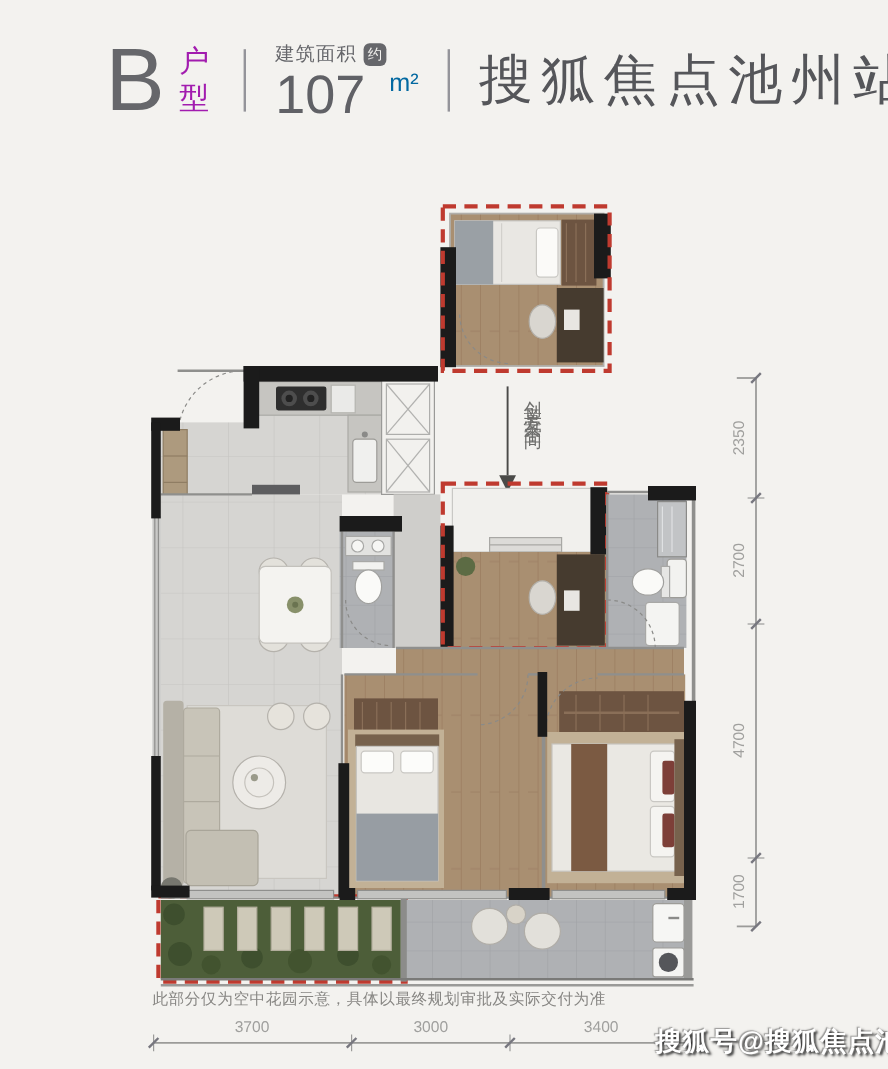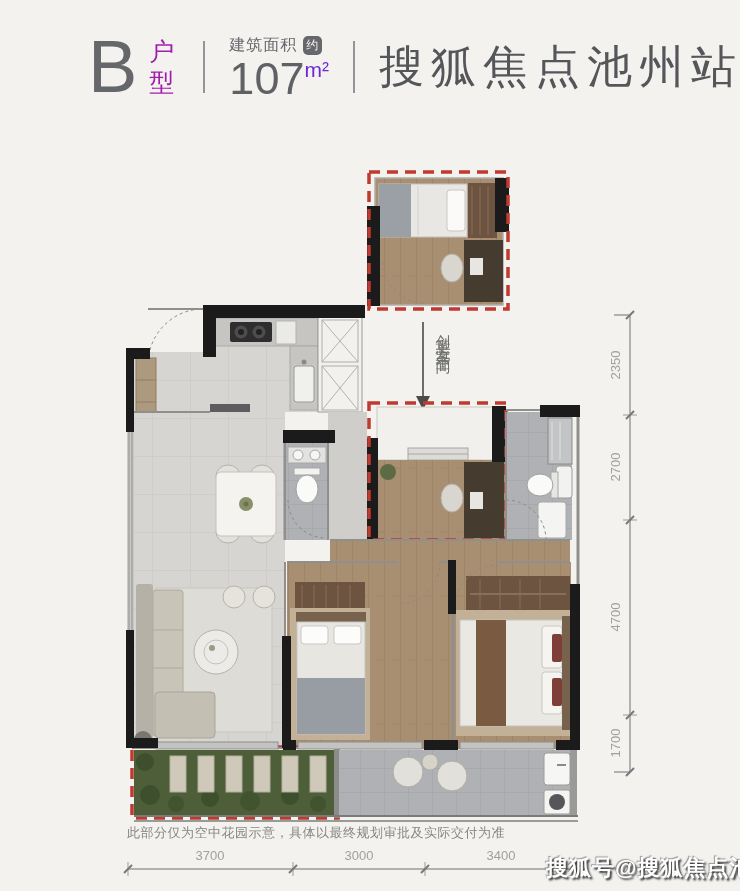--- a/index.html
+++ b/index.html
@@ -12,21 +12,21 @@
   .unit-b{font-size:74px;line-height:74px;font-weight:400;color:#66676b;}
   .unit-type{width:30px;margin-left:12px;font-size:25px;line-height:31px;letter-spacing:2px;
     word-break:break-all;color:#a21caf;}
   .vbar{width:2px;height:52px;background:#94949a;margin:0 24px;}
   .area-block{display:flex;flex-direction:column;}
   .area-top{display:flex;align-items:center;font-size:16px;letter-spacing:1px;color:#66676b;}
   .badge{display:inline-block;width:19px;height:19px;margin-left:6px;border-radius:5px;
     background:#66676b;color:#f3f2ef;font-size:12px;line-height:19px;text-align:center;}
   .area-num{display:flex;align-items:flex-start;margin-top:2px;}
   .area-num .num{font-size:45px;line-height:42px;font-weight:500;color:#606166;}
-  .area-num .unit{font-size:21px;line-height:24px;margin-left:0;color:#6d28d9;}
+  .area-num .unit{font-size:21px;line-height:24px;margin-left:20px;color:#0369a1;}
   .layout-label{font-family:"Liberation Serif",serif;font-size:45px;letter-spacing:7px;
     color:#55565a;font-weight:500;white-space:nowrap;}
   
   .creative-label{position:absolute;left:433px;top:322px;writing-mode:vertical-rl;
     font-size:15px;letter-spacing:5px;color:#6e6e6c;}
   .note{position:absolute;left:127px;top:824px;font-size:13px;color:#878683;letter-spacing:0.5px;}
   .watermark{position:absolute;left:546px;top:853px;font-size:22px;font-weight:700;color:#ffffff;
     letter-spacing:1px;white-space:nowrap;
     text-shadow:2px 2px 2px rgba(45,45,45,0.95),-1px -1px 1px rgba(60,60,60,0.5);}
   svg{position:absolute;left:0;top:0;}

